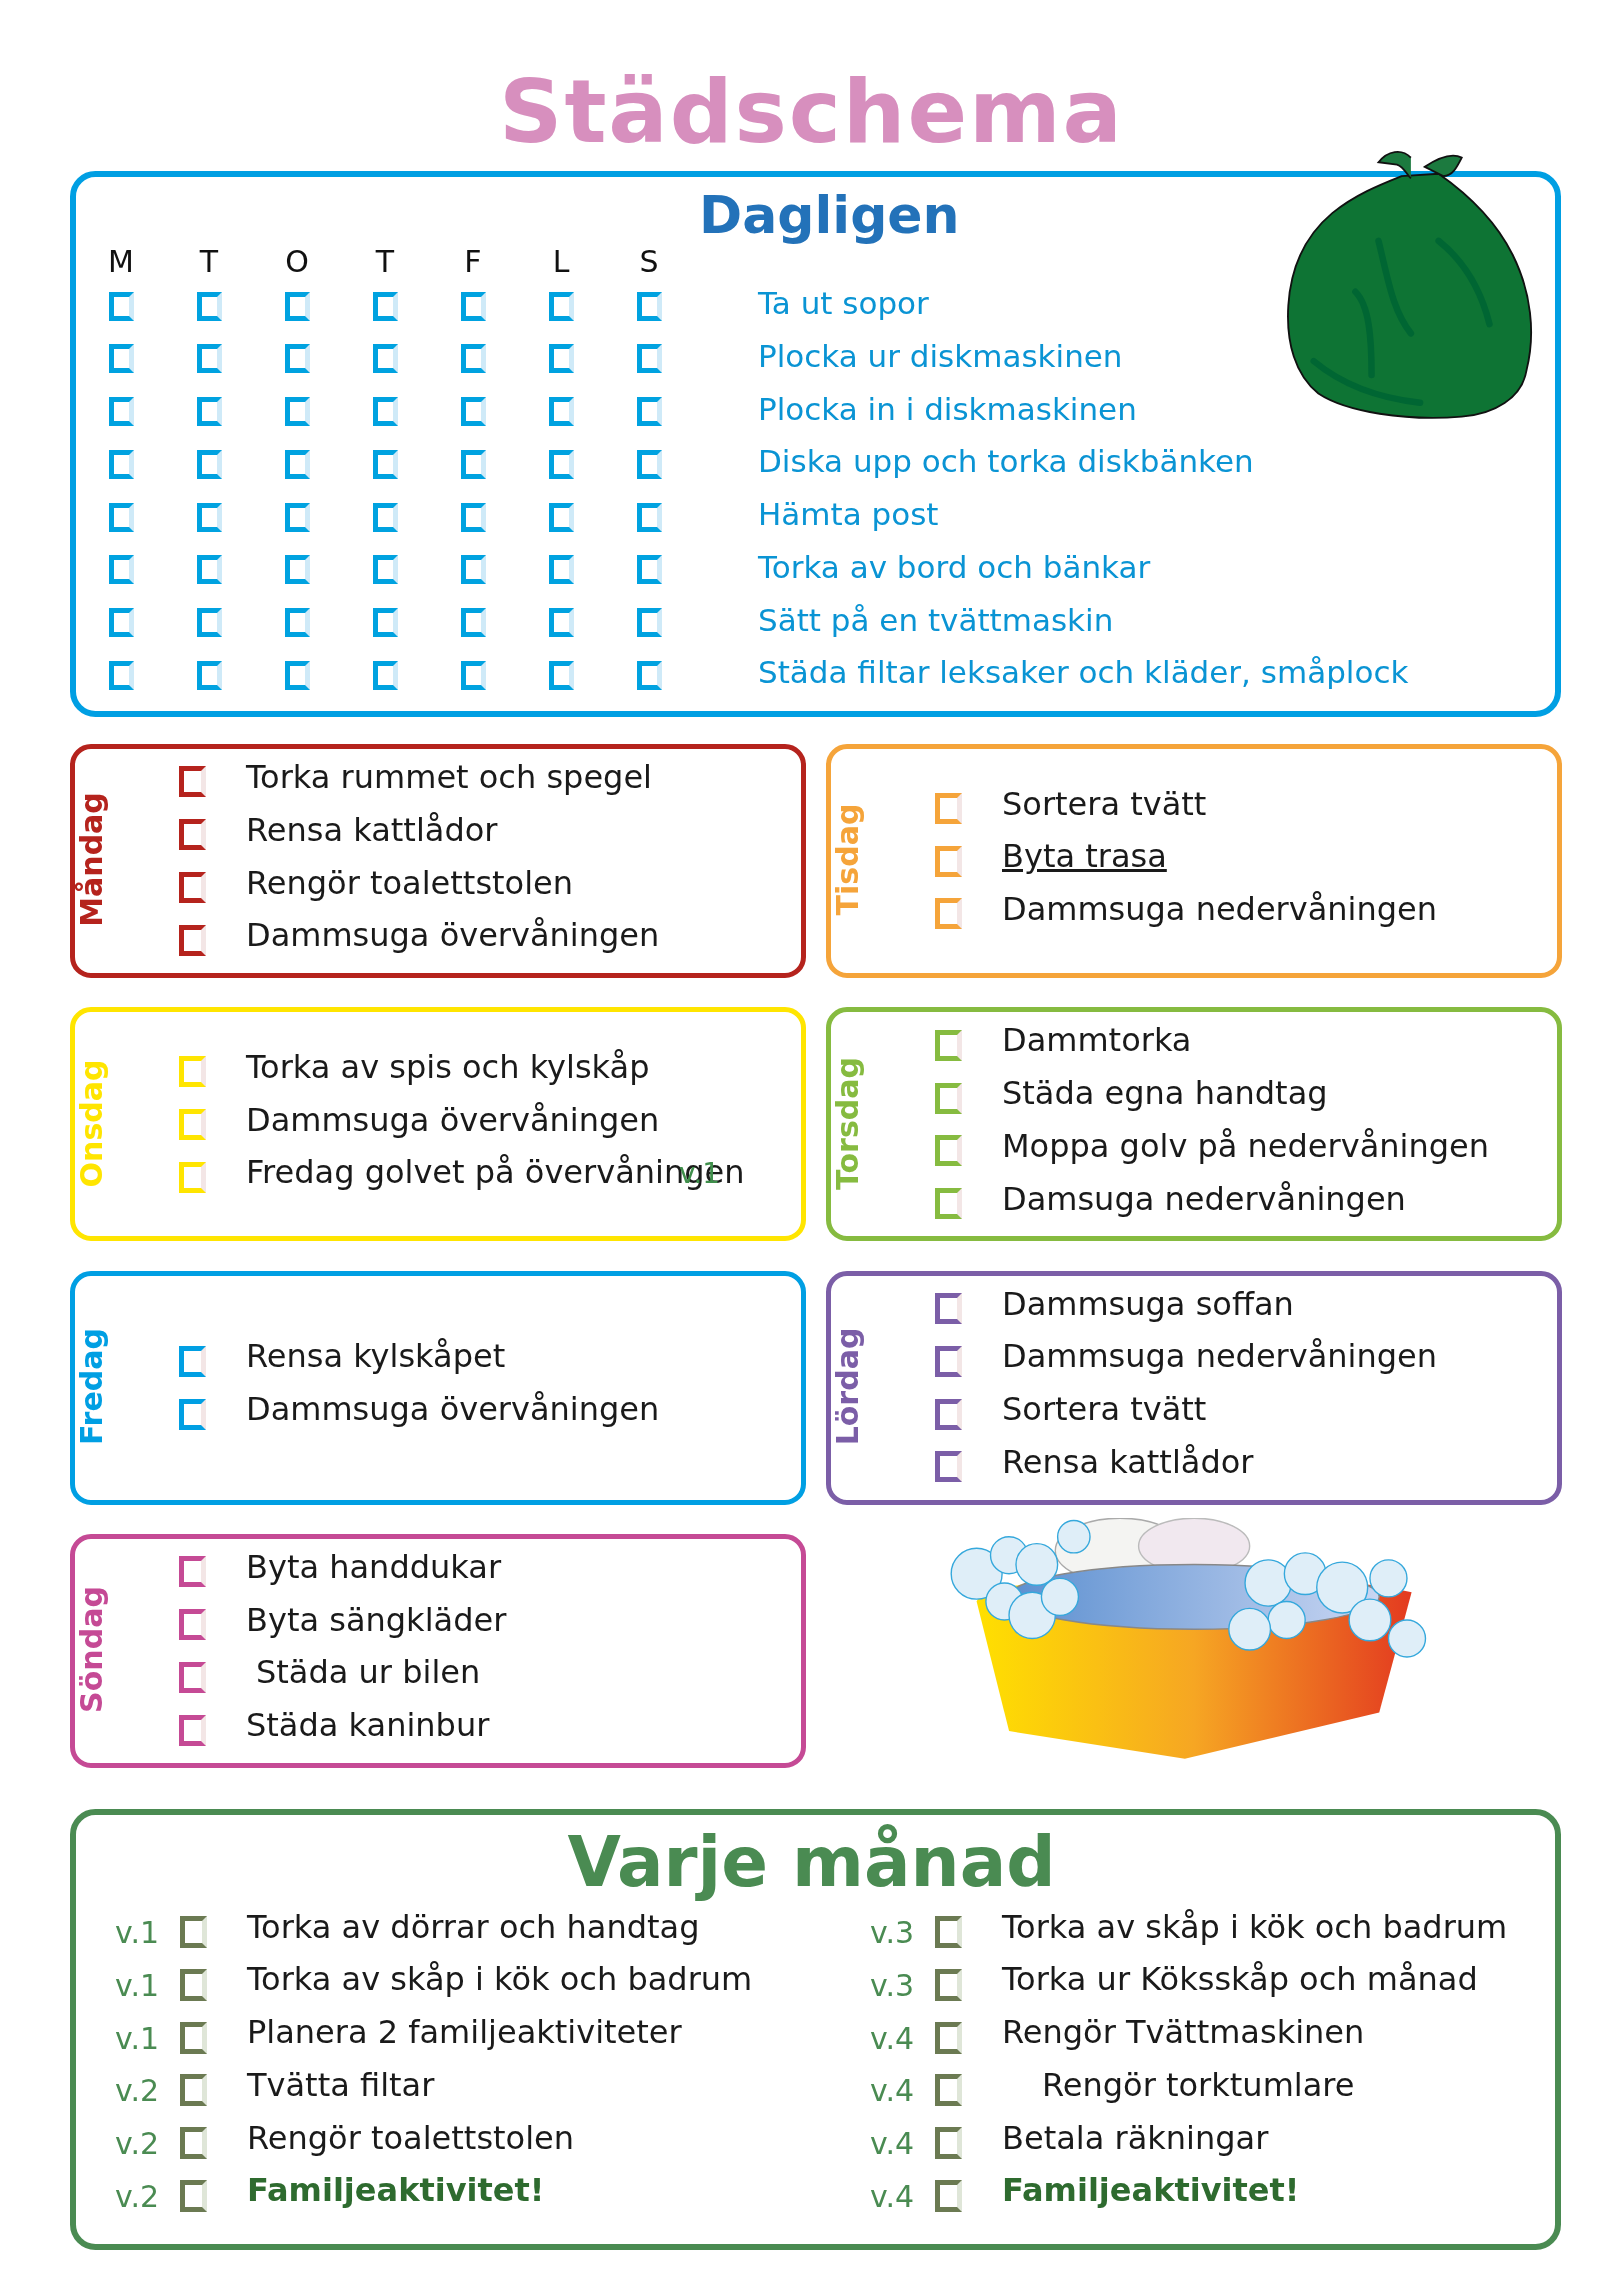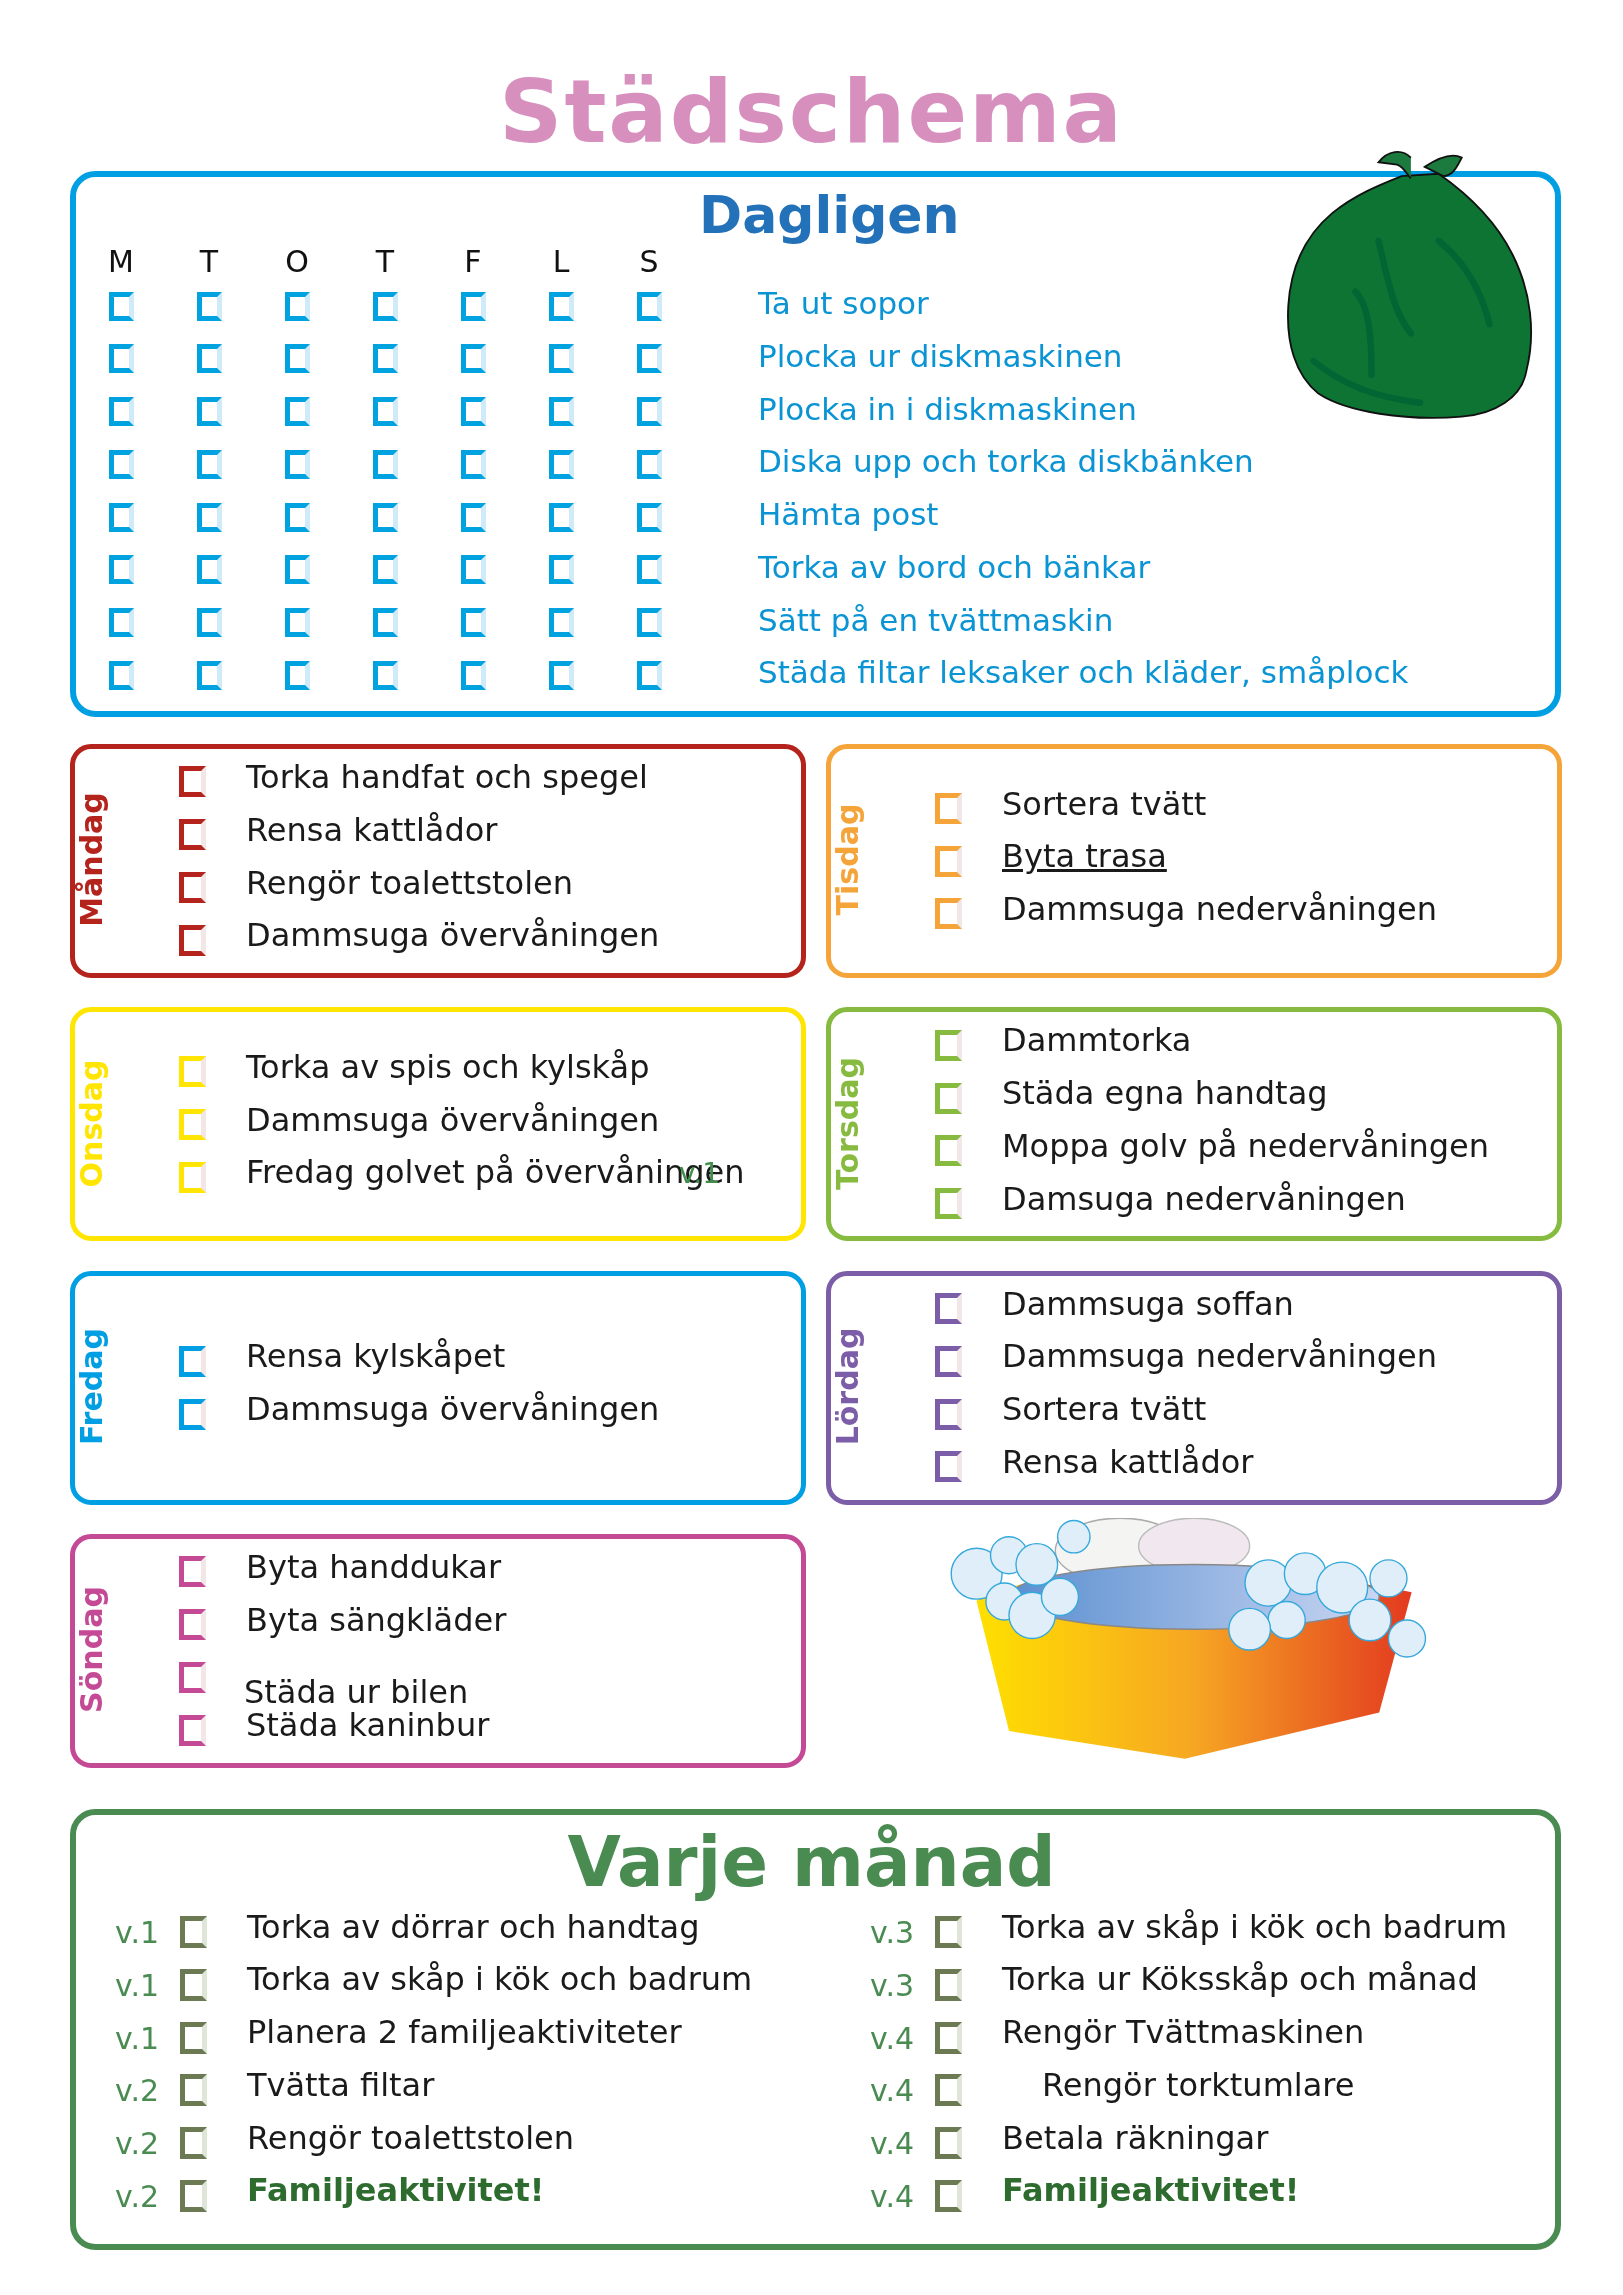--- a/index.html
+++ b/index.html
@@ -121,21 +121,21 @@
 <svg class="abs" style="left:1286px;top:139px;" width="259" height="287" viewBox="0 0 560 620">
   <path d="M250 80 C200 100 150 120 100 160 C40 210 10 280 5 360 C0 440 20 510 70 550 C130 590 260 610 380 600 C450 595 510 560 520 500 C540 420 530 330 490 250 C450 170 380 110 330 75 Z" fill="#0e7434" stroke="#111" stroke-width="4"></path>
   <path d="M270 40 C250 20 220 25 200 50 L240 55 C255 60 260 75 270 85 M300 60 C330 40 360 30 380 40 C370 60 360 80 340 80 Z" fill="#1c7a3f" stroke="#111" stroke-width="4"></path>
   <path d="M200 220 C220 300 230 370 270 420 M330 220 C380 260 420 320 440 400 M150 330 C180 360 185 430 185 510 M60 480 C120 530 200 560 290 570" fill="none" stroke="#006633" stroke-width="14" stroke-linecap="round"></path>
 </svg>
 
 <div id="day-panels">
     <div class="panel" style="left: 70px; top: 744px; width: 736px; height: 234px; border-color: rgb(181, 35, 29); border-width: 5.1px; border-radius: 21px;"></div>
     <div class="daylabel" style="left: -1.4px; top: 842px; color: rgb(181, 35, 29);">Måndag</div>
     <div class="tcb" style="left: 179px; top: 766px; border-color: rgb(181, 35, 29) rgb(243, 230, 230) rgb(181, 35, 29) rgb(181, 35, 29);"></div>
-    <div class="task" style="left: 246px; top: 758px;">Torka handfat och spegel</div>
+    <div class="task" style="left: 246px; top: 758px;">Torka rummet och spegel</div>
     <div class="tcb" style="left: 179px; top: 819px; border-color: rgb(181, 35, 29) rgb(243, 230, 230) rgb(181, 35, 29) rgb(181, 35, 29);"></div>
     <div class="task" style="left: 246px; top: 811px;">Rensa kattlådor</div>
     <div class="tcb" style="left: 179px; top: 872px; border-color: rgb(181, 35, 29) rgb(243, 230, 230) rgb(181, 35, 29) rgb(181, 35, 29);"></div>
     <div class="task" style="left: 246px; top: 864px;">Rengör toalettstolen</div>
     <div class="tcb" style="left: 179px; top: 925px; border-color: rgb(181, 35, 29) rgb(243, 230, 230) rgb(181, 35, 29) rgb(181, 35, 29);"></div>
     <div class="task" style="left: 246px; top: 916px;">Dammsuga övervåningen</div>
     <div class="panel" style="left: 826px; top: 744px; width: 736px; height: 234px; border-color: rgb(245, 164, 58); border-width: 5.1px; border-radius: 21px;"></div>
     <div class="daylabel" style="left: 755px; top: 842px; color: rgb(245, 164, 58);">Tisdag</div>
     <div class="tcb" style="left: 935px; top: 793px; border-color: rgb(245, 164, 58) rgb(243, 230, 230) rgb(245, 164, 58) rgb(245, 164, 58);"></div>
     <div class="task" style="left: 1002px; top: 785px;">Sortera tvätt</div>
@@ -177,21 +177,21 @@
     <div class="task" style="left: 1002px; top: 1390px;">Sortera tvätt</div>
     <div class="tcb" style="left: 935px; top: 1451px; border-color: rgb(123, 94, 167) rgb(243, 230, 230) rgb(123, 94, 167) rgb(123, 94, 167);"></div>
     <div class="task" style="left: 1002px; top: 1443px;">Rensa kattlådor</div>
     <div class="panel" style="left: 70px; top: 1534px; width: 736px; height: 234px; border-color: rgb(197, 74, 149); border-width: 5.1px; border-radius: 21px;"></div>
     <div class="daylabel" style="left: -1.4px; top: 1632px; color: rgb(197, 74, 149);">Söndag</div>
     <div class="tcb" style="left: 179px; top: 1556px; border-color: rgb(197, 74, 149) rgb(243, 230, 230) rgb(197, 74, 149) rgb(197, 74, 149);"></div>
     <div class="task" style="left: 246px; top: 1548px;">Byta handdukar</div>
     <div class="tcb" style="left: 179px; top: 1609px; border-color: rgb(197, 74, 149) rgb(243, 230, 230) rgb(197, 74, 149) rgb(197, 74, 149);"></div>
     <div class="task" style="left: 246px; top: 1601px;">Byta sängkläder</div>
     <div class="tcb" style="left: 179px; top: 1662px; border-color: rgb(197, 74, 149) rgb(243, 230, 230) rgb(197, 74, 149) rgb(197, 74, 149);"></div>
-    <div class="task" style="left: 244px; top: 1653px; margin-top: 20px;">Städa ur bilen</div>
+    <div class="task" style="left: 256px; top: 1653px;">Städa ur bilen</div>
     <div class="tcb" style="left: 179px; top: 1715px; border-color: rgb(197, 74, 149) rgb(243, 230, 230) rgb(197, 74, 149) rgb(197, 74, 149);"></div>
     <div class="task" style="left: 246px; top: 1706px;">Städa kaninbur</div>
   </div>
 
 <span class="stray">v.1</span>
 
 <svg class="abs" style="left:935px;top:1518px;" width="509" height="241" viewBox="0 0 1100 520">
   <defs>
     <linearGradient id="bucketg" x1="0" x2="1" y1="0" y2="0">
       <stop offset="0" stop-color="#ffe000"></stop>

